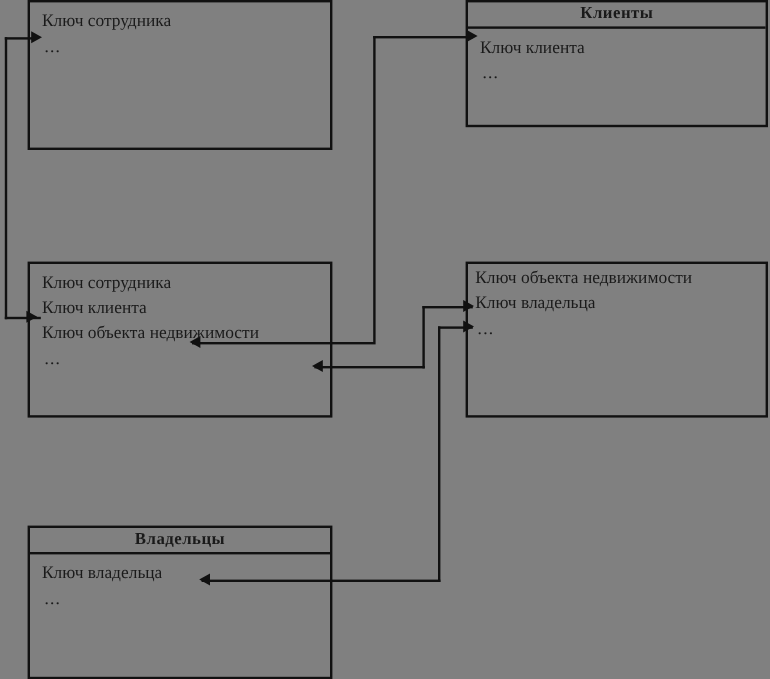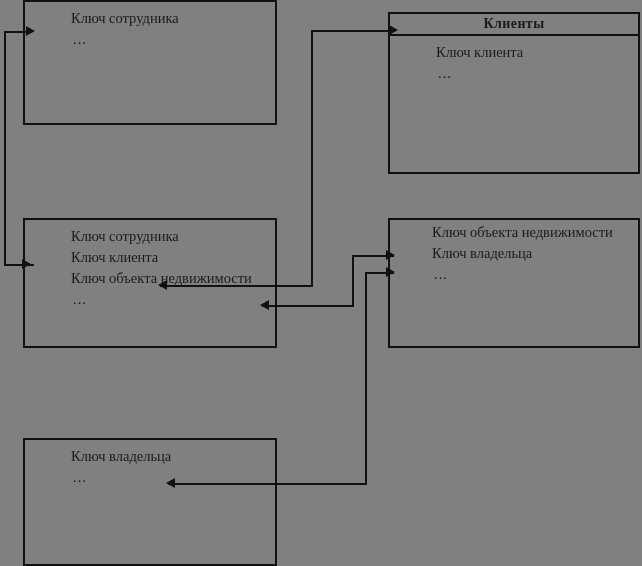--- a/index.html
+++ b/index.html
@@ -35,21 +35,20 @@
     font-weight: bold;
     font-size: 14px;
     color: #1a1a1a;
     letter-spacing: 0.4px;
     line-height: 14px;
     white-space: nowrap;
   }
   .entity-body {
     position: relative;
     padding: 6px 0 0 10px;
-    margin-left: 36px;
   }
   .attr {
     font-family: "Liberation Serif", "DejaVu Serif", serif;
     font-size: 14.5px;
     color: #1a1a1a;
     line-height: 21px;
     white-space: nowrap;
     height: 21px;
   }
   .attr.ellipsis {
@@ -114,21 +113,21 @@
   <div class="arrow arrow-right" style="left:386px; top:267px;"></div>
   <div class="arrow arrow-left" style="left:166px; top:478px;"></div>
 
   <div class="entity" style="left:23px; top:0px; width:254px; height:125px;">
     <div class="entity-body">
       <div class="attr">Ключ сотрудника</div>
       <div class="attr ellipsis">...</div>
     </div>
   </div>
 
-  <div class="entity" style="left:388px; top:12px; width:252px; height:162px;">
+  <div class="entity" style="left:388px; top:0px; width:252px; height:106px;">
     <div class="entity-header">
       <span class="entity-title">Клиенты</span>
     </div>
     <div class="entity-body">
       <div class="attr">Ключ клиента</div>
       <div class="attr ellipsis">...</div>
     </div>
   </div>
 
   <div class="entity" style="left:23px; top:218px; width:254px; height:130px;">
@@ -142,19 +141,22 @@
 
   <div class="entity" style="left:388px; top:218px; width:252px; height:130px;">
     <div class="entity-body" style="padding-top:2px; padding-left:6px;">
       <div class="attr">Ключ объекта недвижимости</div>
       <div class="attr">Ключ владельца</div>
       <div class="attr ellipsis">...</div>
     </div>
   </div>
 
   <div class="entity" style="left:23px; top:438px; width:254px; height:128px;">
+    <div class="entity-header">
+      <span class="entity-title">Владельцы</span>
+    </div>
     <div class="entity-body">
       <div class="attr">Ключ владельца</div>
       <div class="attr ellipsis">...</div>
     </div>
   </div>
 
 </div>
 
 </body></html>

